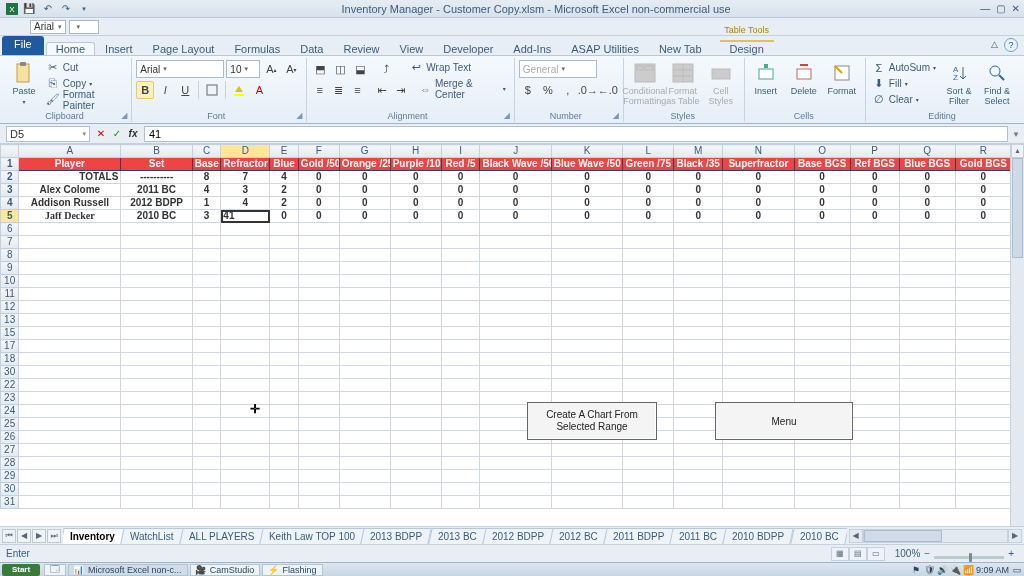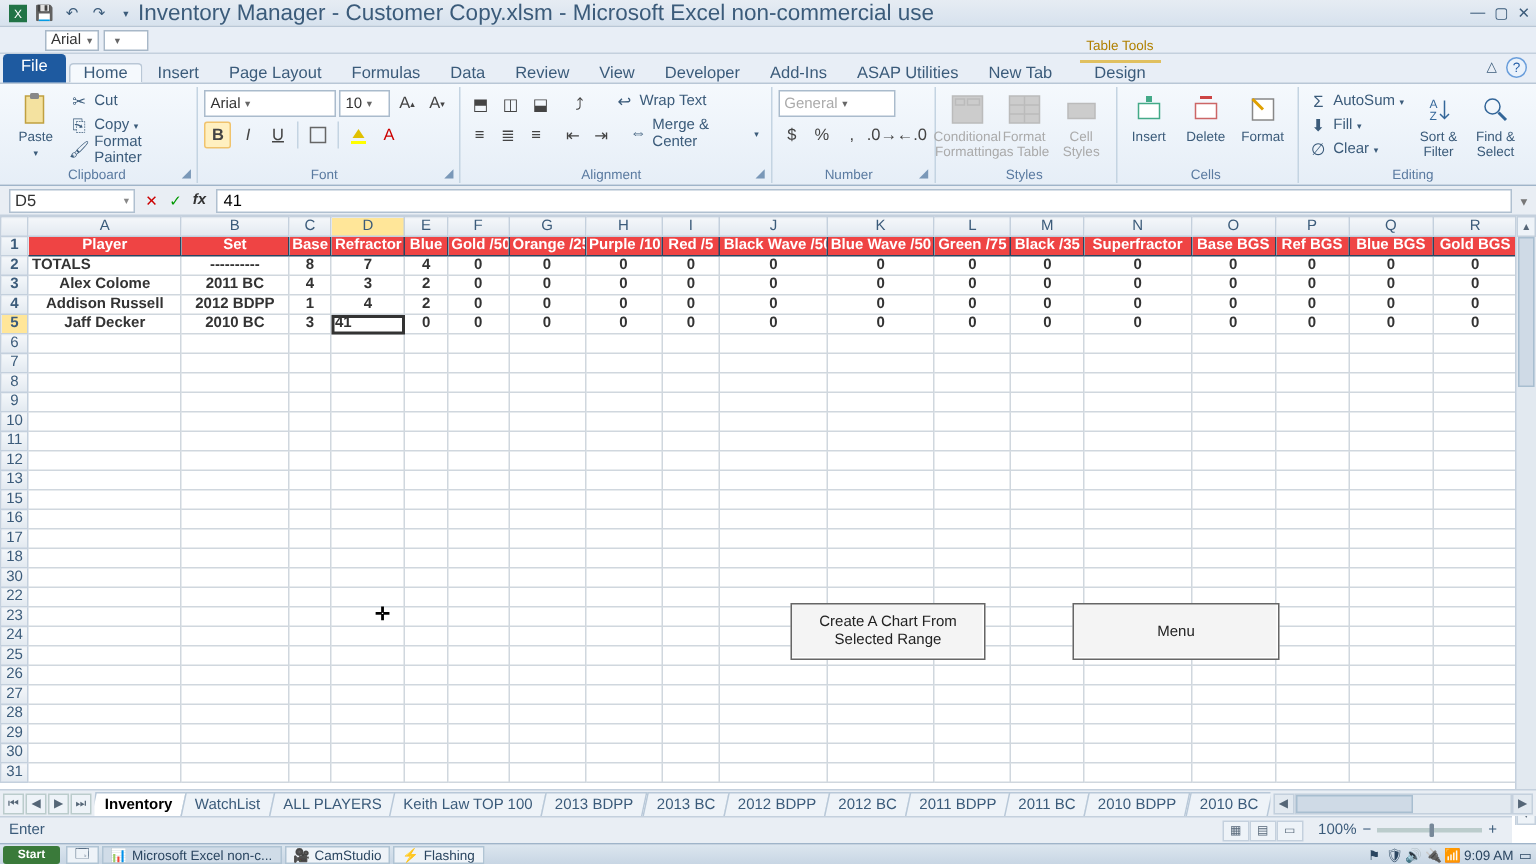--- a/index.html
+++ b/index.html
@@ -2,21 +2,21 @@
 <html><head>
 <meta charset="utf-8">
 <style>
   * { box-sizing: border-box; margin: 0; padding: 0; font-family: "Segoe UI", Tahoma, Arial, sans-serif; }
   body { width: 1024px; height: 576px; overflow: hidden; background: #fff; font-size: 11px; color: #333; position: relative; }
 
   
   .titlebar { height: 18px; background: linear-gradient(#e6ecf3,#d7e2ee); display:flex; align-items:center; padding:0 4px; border-bottom:1px solid #b9c7d6; }
   .qat { display:flex; gap:2px; align-items:center; }
   .qat .ico { width:16px; height:14px; display:flex; align-items:center; justify-content:center; font-size:10px; color:#3b5b7a; border:1px solid transparent; border-radius:2px;}
-  .title-text { flex:1; text-align:left; font-size:15px; color:#3b5b7a; }
+  .title-text { flex:1; text-align:center; font-size:11px; color:#3b5b7a; }
   .win-controls { display:flex; gap:6px; font-size:10px; color:#3b5b7a; }
 
   
   .qat2 { height:18px; background:#e8eef6; border-bottom:1px solid #c4d0dd; display:flex; align-items:center; gap:3px; padding-left:30px; }
   .mini-combo { height:14px; border:1px solid #a8b8c8; background:#fff; font-size:10px; padding:0 3px; display:flex; align-items:center; gap:4px;}
   .mini-combo .dd { font-size:7px; color:#666;}
 
   
   .ribbon-tabs { height:20px; background:#e8eef6; display:flex; align-items:flex-end; padding-left:2px; border-bottom:1px solid #b9c7d6; position:relative;}
   .file-tab { background:#1e5aa0; color:#fff; height:19px; padding:2px 12px; font-size:11px; border-top-left-radius:3px; border-top-right-radius:3px; margin-right:2px;}
@@ -81,24 +81,24 @@
   .sheet-tabs { display:flex; align-items:flex-end; gap:0; overflow:hidden; flex:0 0 auto;}
   .sheet-tab { padding:2px 7px; font-size:10px; color:#3b5b7a; background:#eef3f8; border:1px solid #b8c8d8; border-bottom:none; margin-left:-1px; transform:skewX(-12deg);}
   .sheet-tab span { display:inline-block; transform:skewX(12deg);}
   .sheet-tab.active { background:#fff; font-weight:bold; color:#000;}
   .hscroll { flex:1; height:14px; margin:0 2px; display:flex; align-items:center;}
   .hscroll .bar { flex:1; height:14px; background:#e2e9f0; border:1px solid #c4d0dd; position:relative;}
   .hscroll .thumb { position:absolute; left:0; width:55%; top:0; bottom:0; background:#cfdae6; border:1px solid #a8bed0;}
   .hscroll .arrow { width:14px; height:14px; background:#e2e9f0; border:1px solid #c4d0dd; text-align:center; font-size:8px; line-height:12px; color:#567;}
   .view-btns { display:flex; gap:0;}
   .view-btns span { width:18px; height:14px; border:1px solid #c4d0dd; background:#eef3f8; font-size:8px; text-align:center; line-height:12px; color:#567;}
-  .zoom { display:flex; align-items:center; gap:4px; padding:0 4px; font-size:10px; color:#3b5b7a;}
+  .zoom { display:flex; align-items:flex-end; gap:4px; padding:0 4px; font-size:10px; color:#3b5b7a;}
   .zoom .slider { width:70px; height:3px; background:#bcc; position:relative;}
   .zoom .slider::before{content:"";position:absolute;left:50%;top:-3px;width:3px;height:9px;background:#789;border-radius:1px;}
-  .xl-status { position:absolute; left:0; right:16px; bottom:14px; height:18px; background:#e9eef4; border-top:1px solid #c4d0dd; display:flex; align-items:center; font-size:10px; color:#3b5b7a; padding:0 6px;gap:48px;}
+  .xl-status { position:absolute; left:0; right:0; bottom:14px; height:18px; background:#e9eef4; border-top:1px solid #c4d0dd; display:flex; align-items:center; font-size:10px; color:#3b5b7a; padding:0 6px;gap:48px;}
   
   .hs-row { bottom:32px; }
   .xl-status { bottom:14px; justify-content:space-between;}
   .xl-status .right { display:flex; align-items:center; gap:6px;}
 
   
   .taskbar { position:absolute; left:0; right:0; bottom:0; height:14px; background:linear-gradient(#dce6ef,#c8d6e4); border-top:1px solid #9fb4c9; display:flex; align-items:center; font-size:9px; color:#2a4560; padding:0 2px;}
   .start { width:38px; height:12px; background:#3a7a3a; color:#fff; border-radius:2px; text-align:center; line-height:12px; font-size:8px; font-weight:bold; margin-right:4px;}
   .task-btn { height:12px; padding:0 5px; background:#eef3f8; border:1px solid #b0c4d4; margin-right:2px; display:flex; align-items:center; gap:3px;}
   .task-btn.active{background:#d0dce8;}
@@ -480,21 +480,21 @@
           <td>Green /75</td>
           <td>Black /35</td>
           <td>Superfractor</td>
           <td>Base BGS</td>
           <td>Ref BGS</td>
           <td>Blue BGS</td>
           <td>Gold BGS</td>
         </tr>
         <tr class="data-row">
           <td class="rowhdr">2</td>
-          <td style="text-align: left;">TOTALS</td>
+          <td style="text-align: right;">TOTALS</td>
           <td>----------</td>
           <td>8</td>
           <td>7</td>
           <td>4</td>
           <td>0</td>
           <td>0</td>
           <td>0</td>
           <td>0</td>
           <td>0</td>
           <td>0</td>
@@ -543,21 +543,21 @@
           <td>0</td>
           <td>0</td>
           <td>0</td>
           <td>0</td>
           <td>0</td>
           <td>0</td>
           <td>0</td>
         </tr>
         <tr class="data-row">
           <td class="rowhdr sel-row">5</td>
-          <td style="">Jaff Decker</td>
+          <td style=" font-family: Liberation Serif, serif;">Jaff Decker</td>
           <td>2010 BC</td>
           <td>3</td>
           <td class="sel-cell" style="text-align: left;">41</td>
           <td>0</td>
           <td>0</td>
           <td>0</td>
           <td>0</td>
           <td>0</td>
           <td>0</td>
           <td>0</td>
@@ -732,41 +732,20 @@
           <td></td>
           <td></td>
           <td></td>
           <td></td>
           <td></td>
           <td></td>
           <td></td>
         </tr>
         <tr>
           <td class="rowhdr">15</td>
-          <td></td>
-          <td></td>
-          <td></td>
-          <td></td>
-          <td></td>
-          <td></td>
-          <td></td>
-          <td></td>
-          <td></td>
-          <td></td>
-          <td></td>
-          <td></td>
-          <td></td>
-          <td></td>
-          <td></td>
-          <td></td>
-          <td></td>
-          <td></td>
-        </tr>
-        <tr>
-          <td class="rowhdr">16</td>
           <td></td>
           <td></td>
           <td></td>
           <td></td>
           <td></td>
           <td></td>
           <td></td>
           <td></td>
           <td></td>
           <td></td>

